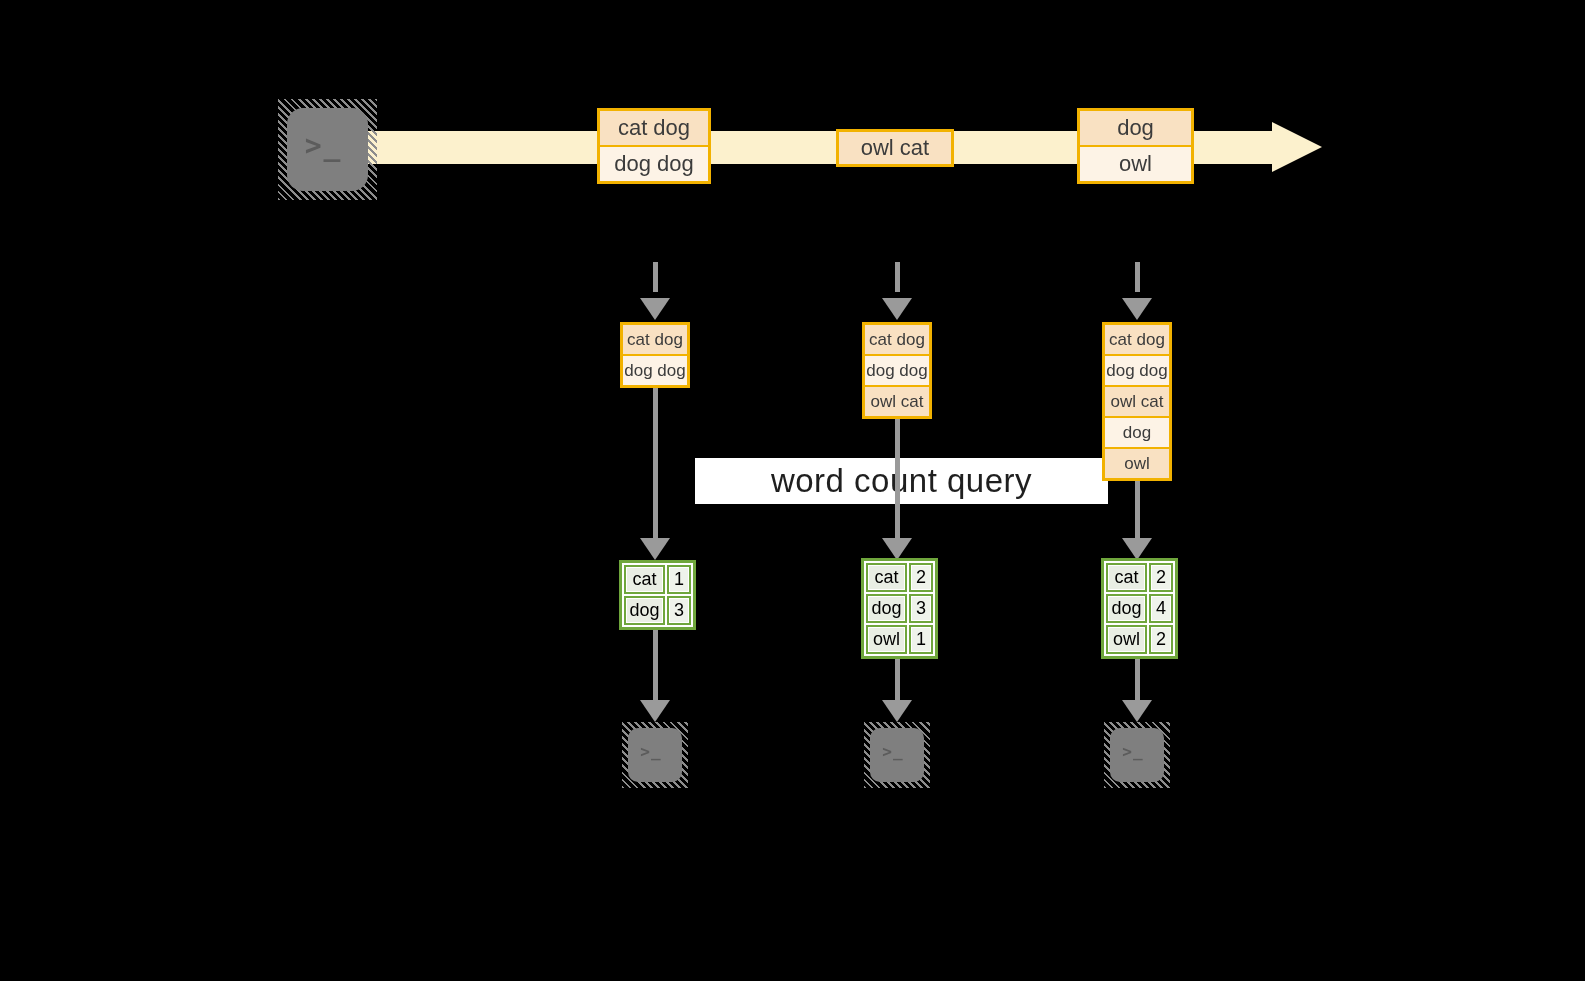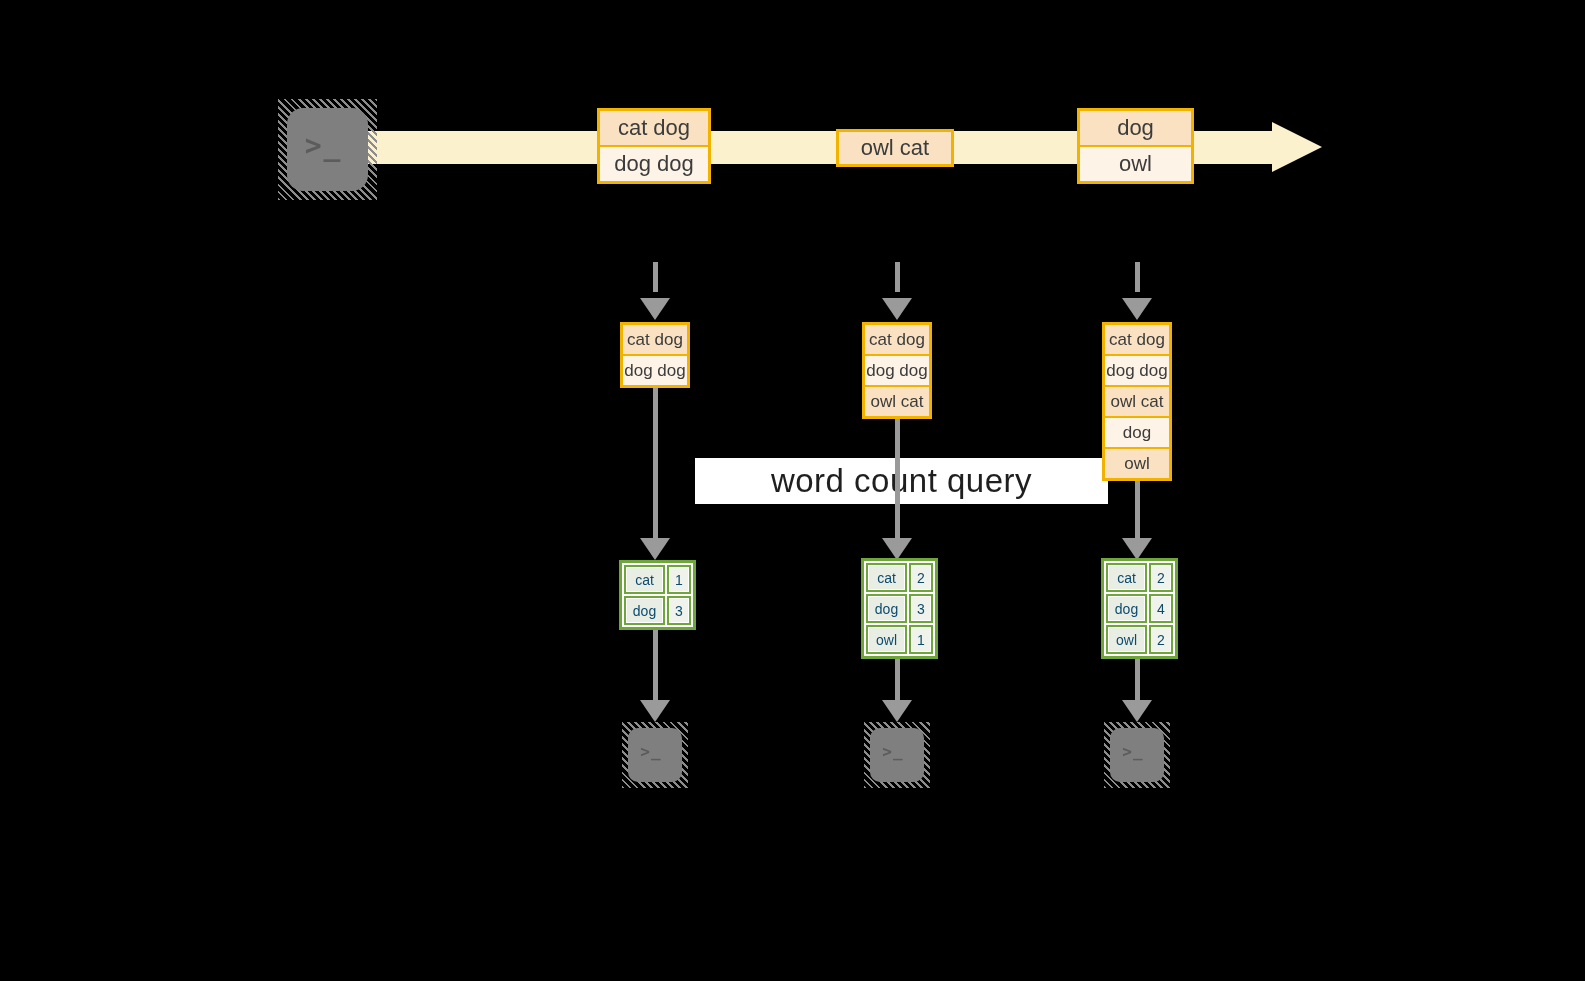--- a/index.html
+++ b/index.html
@@ -32,21 +32,21 @@
     border-left:15px solid transparent;border-right:15px solid transparent;border-top:22px solid var(--arrow);}
   
   .qlabel{position:absolute;left:695px;top:458px;width:413px;height:46px;background:var(--label-bg);
     display:flex;align-items:center;justify-content:center;z-index:2;
     font-size:33px;font-weight:300;color:#1f1f1f;letter-spacing:.5px;}
   
   .gtable{position:absolute;border:3px solid var(--table-border);background:#fff;padding:2px;z-index:4;
     display:flex;flex-direction:column;gap:2px;box-sizing:content-box;}
   .grow{display:flex;gap:2px;}
   .gcell{box-sizing:border-box;height:29px;border:2px solid var(--table-border);
-    display:flex;align-items:center;justify-content:center;font-size:14px;color:#0c4a6e;
+    display:flex;align-items:center;justify-content:center;font-size:18px;color:#000000;
     box-shadow:inset 0 0 0 1px #fff;}
   .gword{width:41px;background:var(--table-cell-word);}
   .gnum{width:24px;background:var(--table-cell-num);}
   
   .hatch{position:absolute;z-index:4;
     background:repeating-linear-gradient(45deg,#8d8d8d 0 2px,rgba(0,0,0,0) 2px 5px);}
   .hatch .inner{position:absolute;background:var(--icon-gray);
     display:flex;align-items:center;justify-content:center;}
   .hatch.big .inner{inset:9px;border-radius:16px;}
   .hatch.small .inner{inset:6px;border-radius:10px;}

